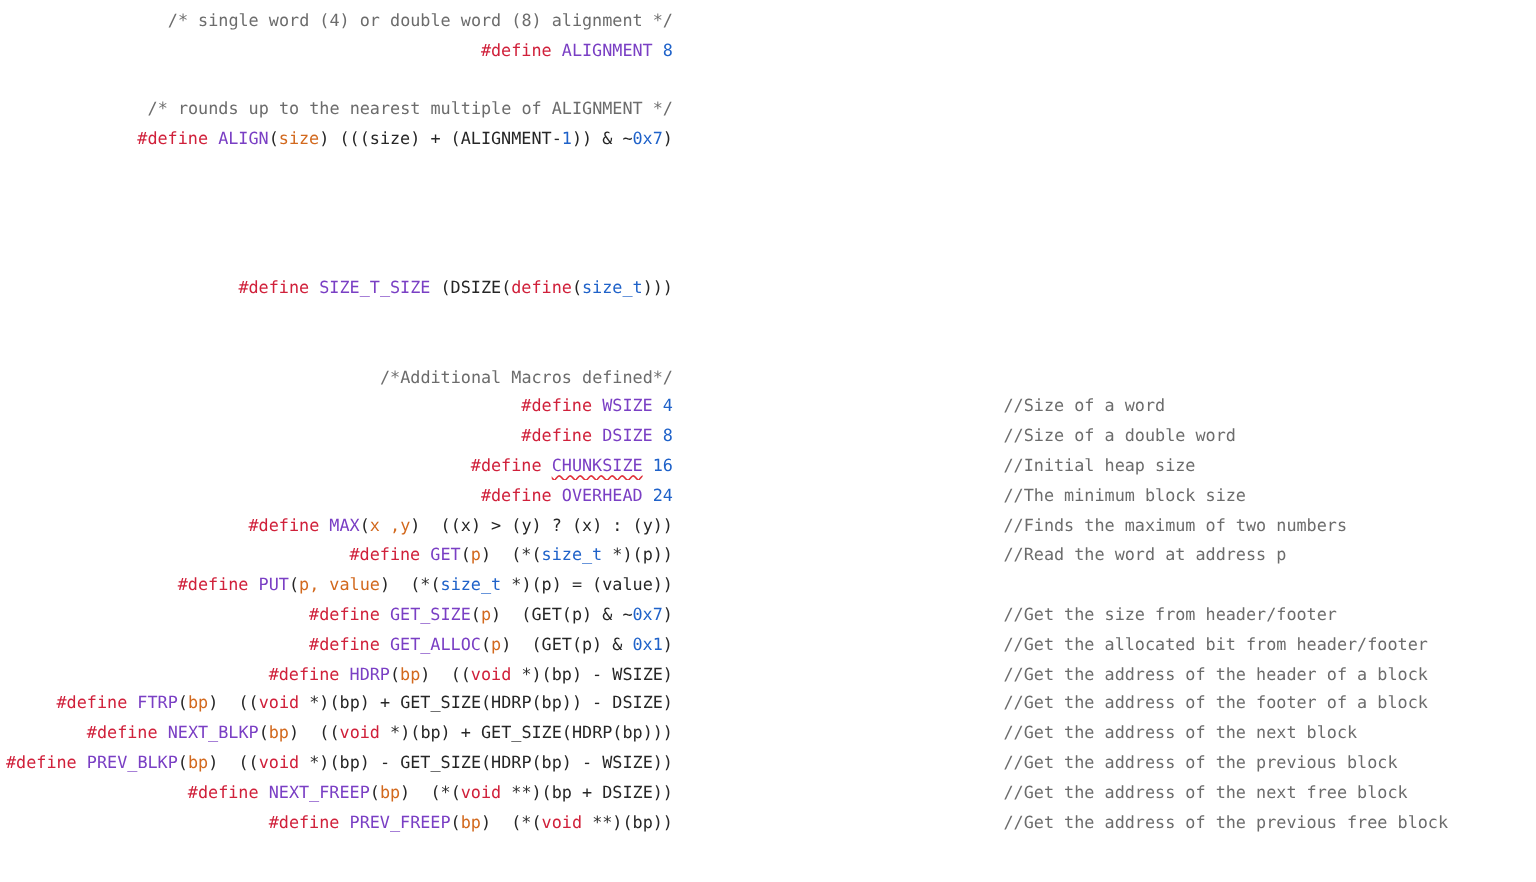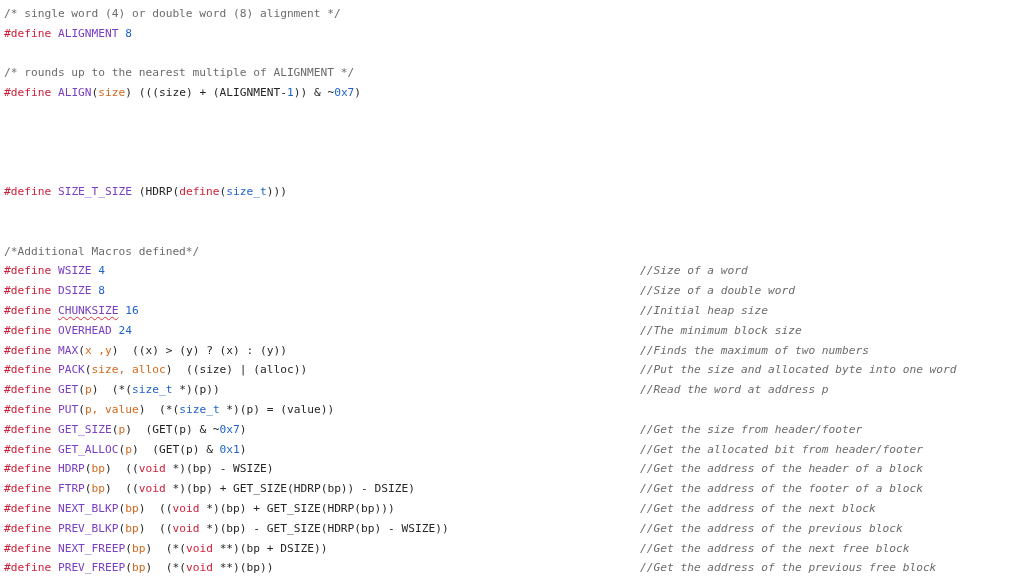--- a/index.html
+++ b/index.html
@@ -2,29 +2,30 @@
 <html><head>
 <meta charset="utf-8">
 <style>
   html, body { margin: 0; padding: 0; background: #ffffff; }
   body { width: 1024px; height: 588px; overflow: hidden; position: relative; }
   .editor {
     position: absolute; left: 4px; top: 4px;
     font-family: "DejaVu Sans Mono", "Liberation Mono", monospace;
     font-size: 11.2px;
     color: #262626;
+    text-align: right;
   }
   .line { height: 19.8px; line-height: 19.8px; white-space: pre; position: relative; }
   .cm { color: #6c6c6c; }
   .kw { color: #d0203a; }
   .mac { color: #7a3fc4; }
   .num { color: #1f62c9; }
   .par { color: #d2691e; }
   .ty { color: #1f62c9; }
-  .trailing { position: absolute; left: 636px; top: 0; color: #6c6c6c; font-style: italic; }
+  .trailing { position: absolute; left: 665px; top: 0; color: #6c6c6c; }
   .squiggle { text-decoration: underline wavy #e0303a; text-decoration-thickness: 1px; text-underline-offset: 2px; }
 </style>
 </head>
 <body>
 
 <div class="editor">
 
   <div class="line"><span class="cm">/* single word (4) or double word (8) alignment */</span></div>
 
   <div class="line"><span class="kw">#define</span><span> </span><span class="mac">ALIGNMENT</span><span> </span><span class="num">8</span></div>
@@ -33,38 +34,37 @@
 
   <div class="line"><span class="cm">/* rounds up to the nearest multiple of ALIGNMENT */</span></div>
 
   <div class="line"><span class="kw">#define</span><span> </span><span class="mac">ALIGN</span><span>(</span><span class="par">size</span><span>)</span><span> (((size) + (ALIGNMENT-</span><span class="num">1</span><span>)) &amp; ~</span><span class="num">0x7</span><span>)</span></div>
 
   <div class="line"></div>
   <div class="line"></div>
   <div class="line"></div>
   <div class="line"></div>
 
-  <div class="line"><span class="kw">#define</span><span> </span><span class="mac">SIZE_T_SIZE</span><span> (HDRP(</span><span class="kw">define</span><span>(</span><span class="ty">size_t</span><span>)))</span></div>
+  <div class="line"><span class="kw">#define</span><span> </span><span class="mac">SIZE_T_SIZE</span><span> (DSIZE(</span><span class="kw">define</span><span>(</span><span class="ty">size_t</span><span>)))</span></div>
 
   <div class="line"></div>
   <div class="line"></div>
 
   <div class="line"><span class="cm">/*Additional Macros defined*/</span></div>
 
   <div class="line"><span class="kw">#define</span><span> </span><span class="mac">WSIZE</span><span> </span><span class="num">4</span><span class="trailing">//Size of a word</span></div>
 
   <div class="line"><span class="kw">#define</span><span> </span><span class="mac">DSIZE</span><span> </span><span class="num">8</span><span class="trailing">//Size of a double word</span></div>
 
   <div class="line"><span class="kw">#define</span><span> </span><span class="mac squiggle">CHUNKSIZE</span><span> </span><span class="num">16</span><span class="trailing">//Initial heap size</span></div>
 
   <div class="line"><span class="kw">#define</span><span> </span><span class="mac">OVERHEAD</span><span> </span><span class="num">24</span><span class="trailing">//The minimum block size</span></div>
 
   <div class="line"><span class="kw">#define</span><span> </span><span class="mac">MAX</span><span>(</span><span class="par">x ,y</span><span>)</span><span>  ((x) &gt; (y) ? (x) : (y))</span><span class="trailing">//Finds the maximum of two numbers</span></div>
 
-  <div class="line"><span class="kw">#define</span><span> </span><span class="mac">PACK</span><span>(</span><span class="par">size, alloc</span><span>)</span><span>  ((size) | (alloc))</span><span class="trailing">//Put the size and allocated byte into one word</span></div>
 
   <div class="line"><span class="kw">#define</span><span> </span><span class="mac">GET</span><span>(</span><span class="par">p</span><span>)</span><span>  (*(</span><span class="ty">size_t</span><span> *)(p))</span><span class="trailing">//Read the word at address p</span></div>
 
   <div class="line"><span class="kw">#define</span><span> </span><span class="mac">PUT</span><span>(</span><span class="par">p, value</span><span>)</span><span>  (*(</span><span class="ty">size_t</span><span> *)(p) = (value))</span></div>
 
   <div class="line"><span class="kw">#define</span><span> </span><span class="mac">GET_SIZE</span><span>(</span><span class="par">p</span><span>)</span><span>  (GET(p) &amp; ~</span><span class="num">0x7</span><span>)</span><span class="trailing">//Get the size from header/footer</span></div>
 
   <div class="line"><span class="kw">#define</span><span> </span><span class="mac">GET_ALLOC</span><span>(</span><span class="par">p</span><span>)</span><span>  (GET(p) &amp; </span><span class="num">0x1</span><span>)</span><span class="trailing">//Get the allocated bit from header/footer</span></div>
 
   <div class="line"><span class="kw">#define</span><span> </span><span class="mac">HDRP</span><span>(</span><span class="par">bp</span><span>)</span><span>  ((</span><span class="kw">void</span><span> *)(bp) - WSIZE)</span><span class="trailing">//Get the address of the header of a block</span></div>

